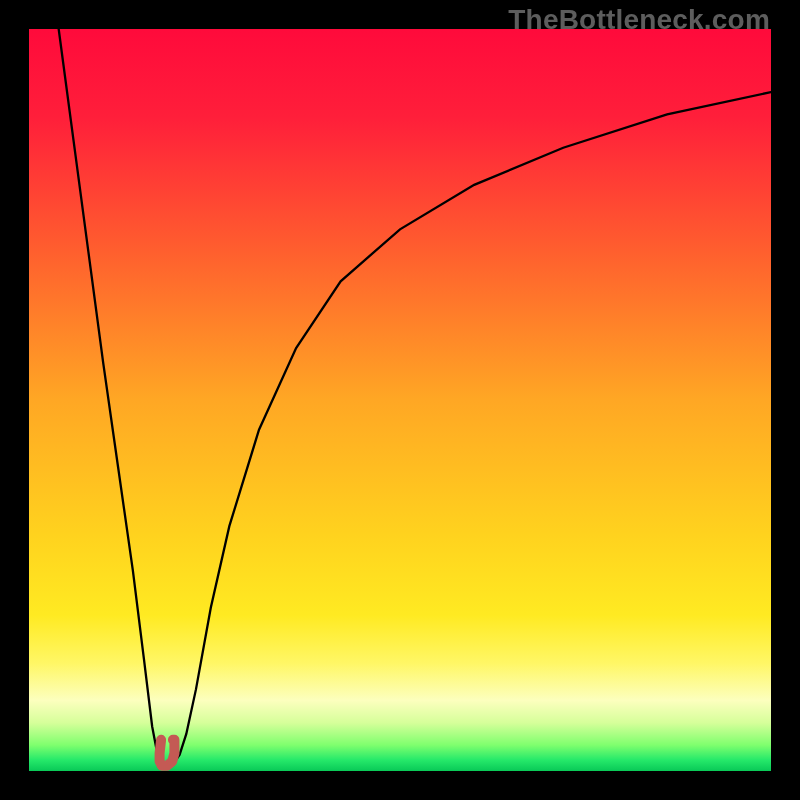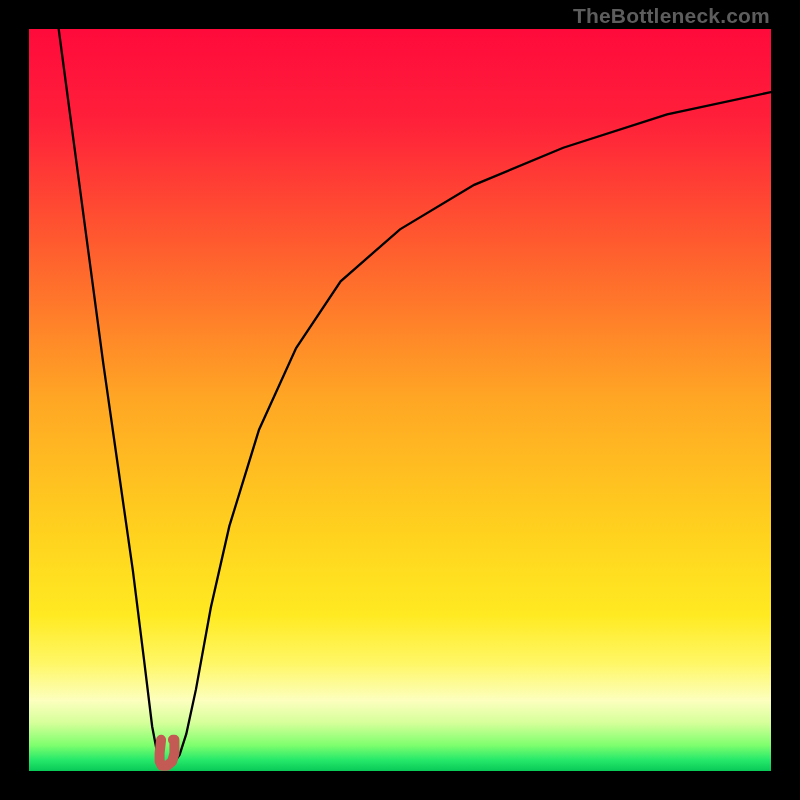--- a/index.html
+++ b/index.html
@@ -23,21 +23,21 @@
     top: 29px;
     width: 742px;
     height: 742px;
     overflow: hidden;
   }
   .watermark {
     position: absolute;
     top: 4px;
     right: 30px;
     color: #5d5d5d;
-    font-size: 21px;
+    font-size: 28px;
     font-weight: 600;
     letter-spacing: 0.2px;
   }
   svg { display: block; }
 </style>
 </head>
 <body>
 
 <div class="frame">
 

